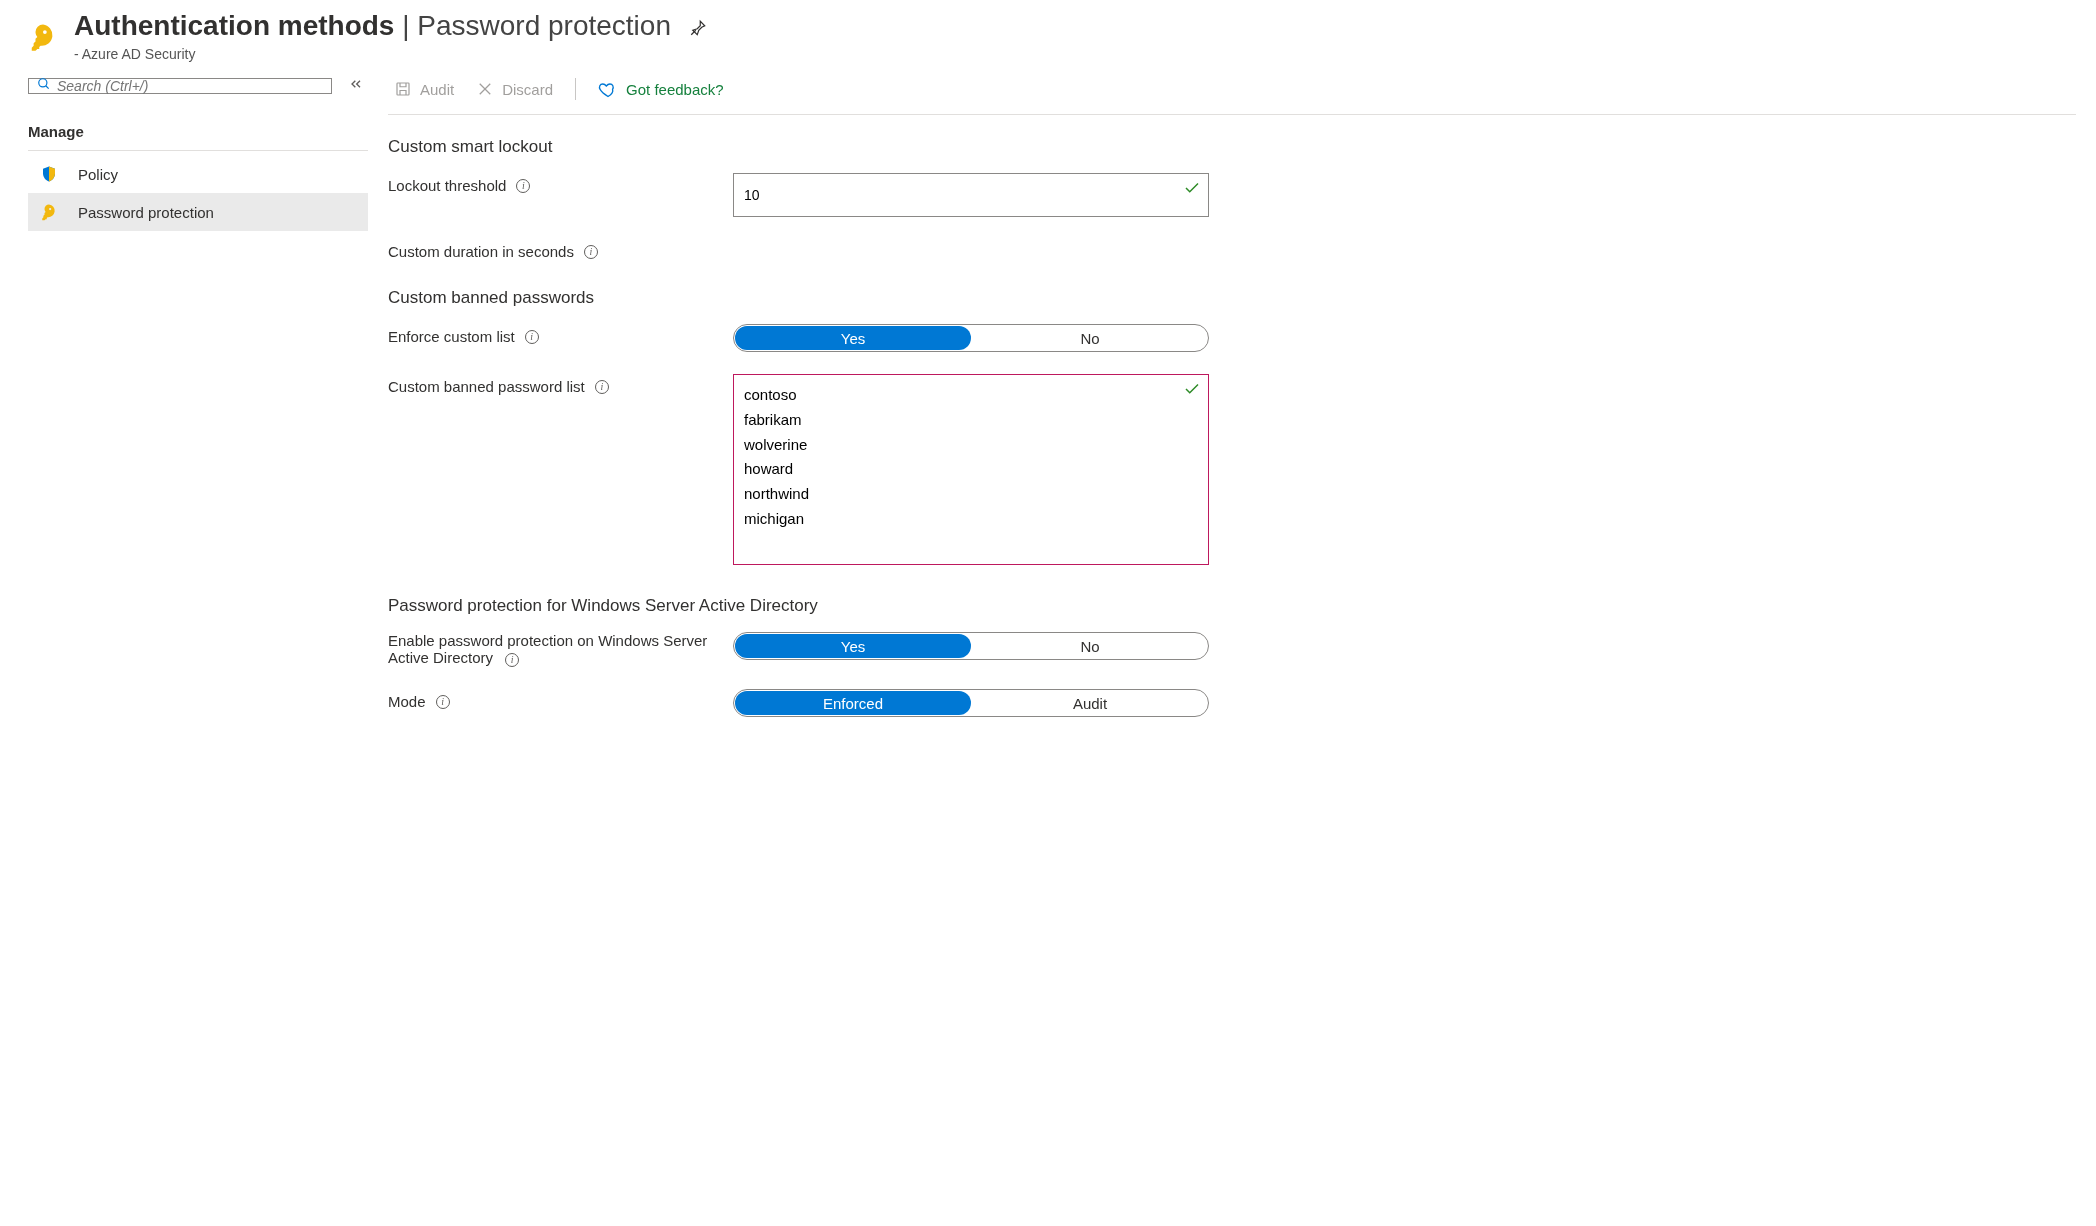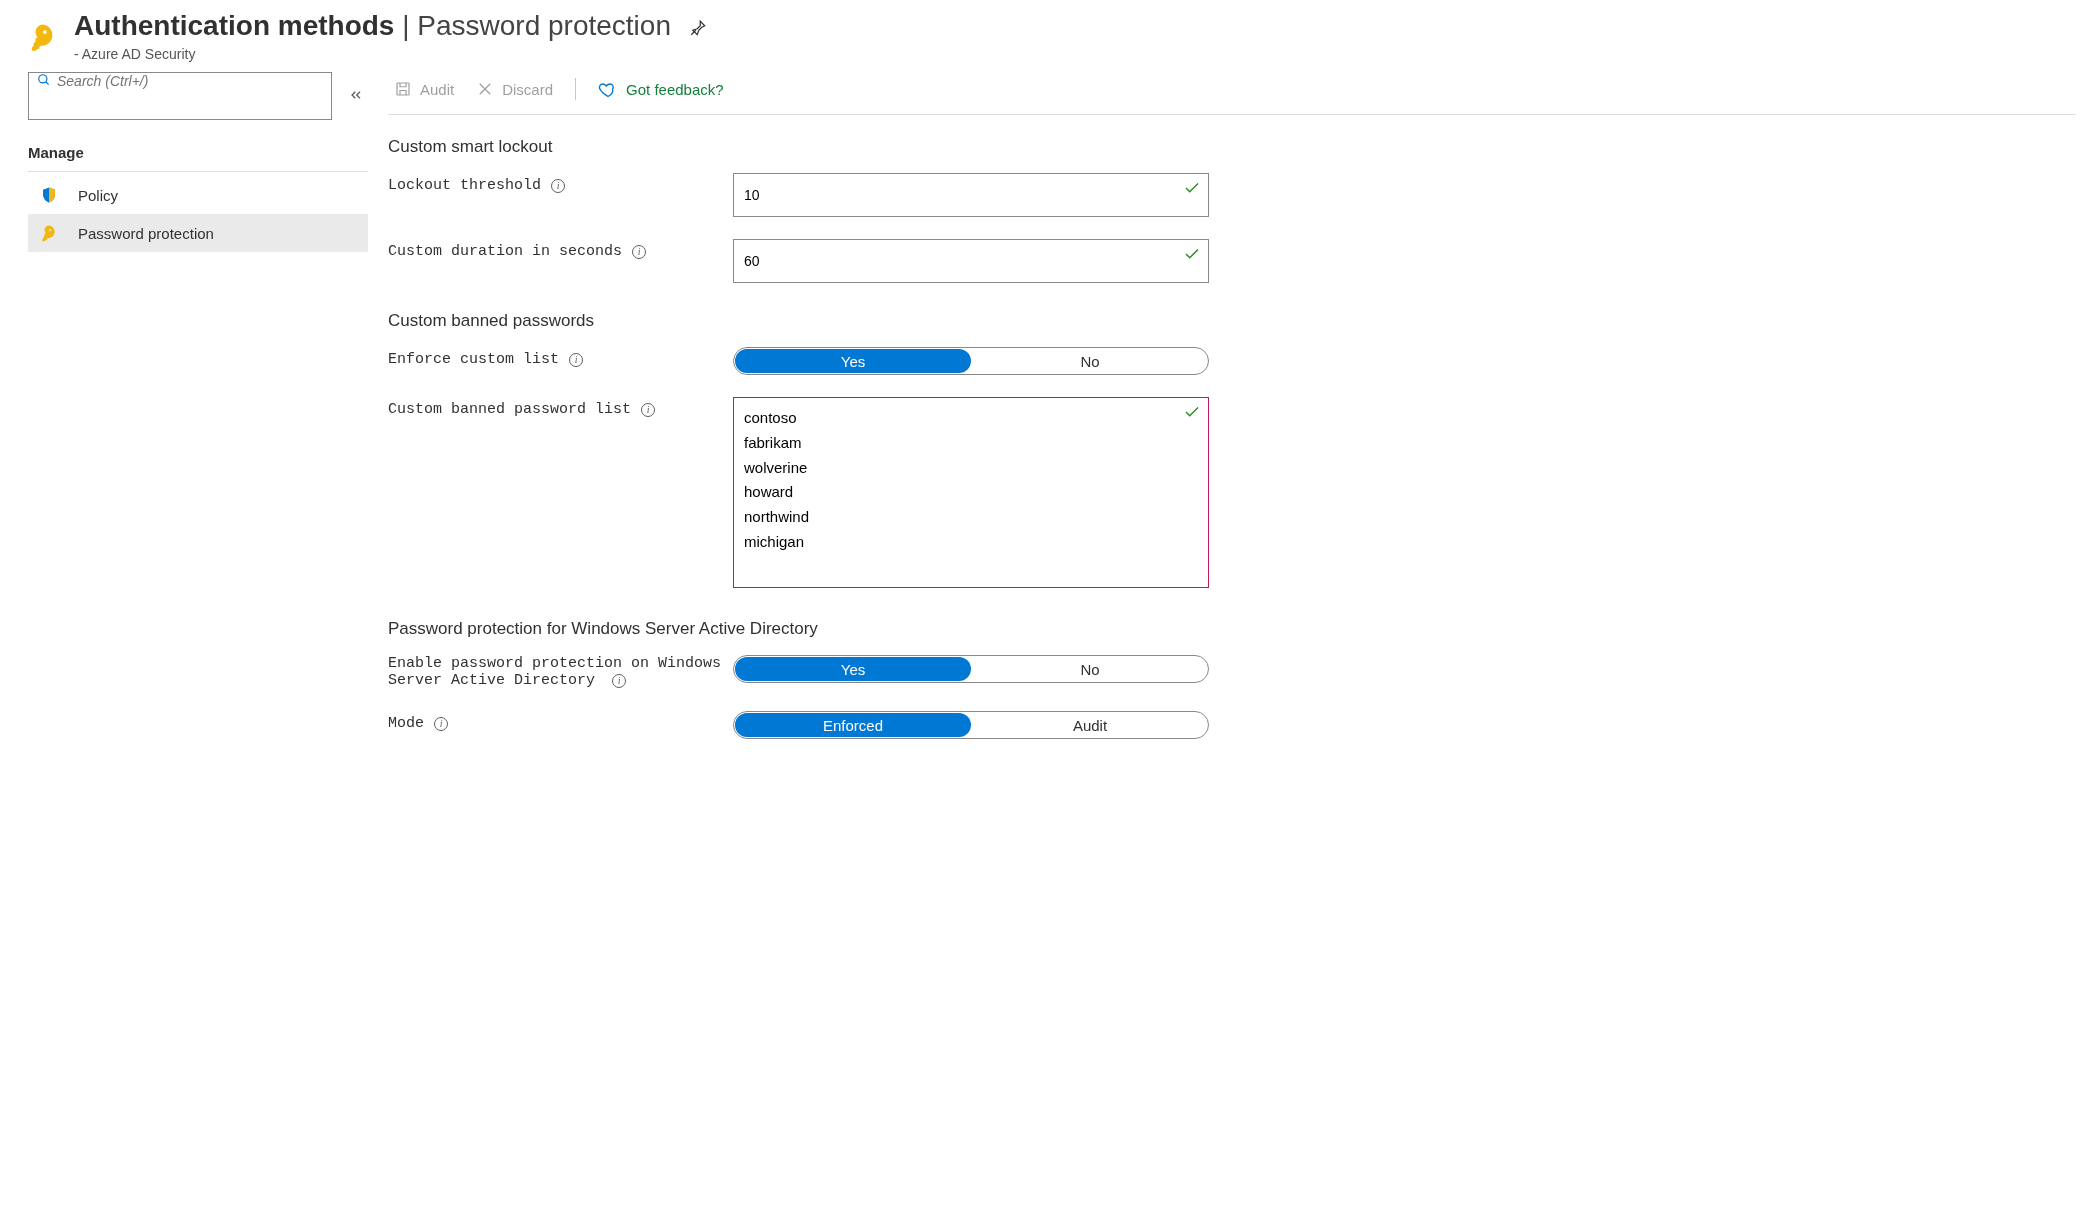--- a/index.html
+++ b/index.html
@@ -15,40 +15,40 @@
   .header-subtitle { font-size: 28px; font-weight: 300; color: #444; display: inline; }
   .header-subtext { font-size: 14px; color: #555; margin-top: 4px; }
   .pin-btn { margin-left: 14px; cursor: pointer; position: relative; top: 2px; }
 
   
   .body { display: flex; gap: 20px; align-items: flex-start; }
   .sidebar { width: 340px; flex: 0 0 340px; }
   .main { flex: 1; }
 
   .search-row { display: flex; align-items: center; gap: 12px; margin-bottom: 18px; }
-  .search-box { flex: 1; border: 1px solid #8a8886; height: 48px; display: flex; align-items: flex-start; padding: 0 8px; gap: 6px; background: #fff; }
+  .search-box { flex: 1; border: 1px solid #8a8886; height: 16px; display: flex; align-items: center; padding: 0 8px; gap: 6px; background: #fff; }
   .search-box input { border: none; outline: none; font-size: 14px; font-style: italic; color: #605e5c; flex: 1; background: transparent; }
   .collapse-btn { cursor: pointer; color: #605e5c; font-size: 14px; padding: 4px; }
 
   .section-header { font-weight: 600; font-size: 15px; padding: 6px 0 10px 0; border-bottom: 1px solid #e1dfdd; margin-bottom: 4px; }
 
   .nav-item { display: flex; align-items: center; gap: 20px; padding: 10px 12px; cursor: pointer; font-size: 15px; }
   .nav-item.active { background: #eaeaea; }
   .nav-icon { width: 18px; height: 18px; flex: 0 0 18px; }
 
   
   .toolbar { display: flex; align-items: center; gap: 10px; padding: 6px 0 14px; border-bottom: 1px solid #e1dfdd; margin-bottom: 22px; color: #605e5c; }
   .tool-btn { display: inline-flex; align-items: center; gap: 8px; font-size: 15px; color: #a19f9d; cursor: default; padding: 0 6px; }
   .tool-btn.enabled { color: #15803d; cursor: pointer; }
   .tool-divider { width: 1px; height: 22px; background: #c8c6c4; margin: 0 6px; }
 
   
   .section-title { font-size: 17px; font-weight: 400; color: #323130; margin: 0 0 16px 0; }
   .form-row { display: flex; align-items: flex-start; margin-bottom: 22px; }
-  .form-label-col { width: 345px; flex: 0 0 345px; display: flex; align-items: center; gap: 10px; font-size: 15px; color: #323130; padding-top: 4px; font-family: Liberation Mono, monospace; }
+  .form-label-col { width: 345px; flex: 0 0 345px; display: flex; align-items: center; gap: 10px; font-size: 15px; color: #323130; padding-top: 4px; }
   .form-value-col { flex: 0 0 476px; width: 476px; }
 
   .text-input-wrap { position: relative; }
   .text-input { width: 100%; height: 44px; border: 1px solid #8a8886; padding: 0 30px 0 10px; font-size: 14px; background: #fff; }
   .textarea-input { width: 100%; border: 1px solid #be185d; padding: 8px 30px 8px 10px; font-size: 15px; line-height: 1.65; resize: none; background: #fff; font-family: inherit; }
   .check-icon { position: absolute; right: 8px; top: 6px; color: #2e8b27; }
 
   .pill-toggle { display: flex; width: 100%; border: 1px solid #8a8886; border-radius: 999px; overflow: hidden; height: 28px; cursor: pointer; background: #fff; }
   .pill-option { flex: 1; display: flex; align-items: center; justify-content: center; font-size: 15px; }
   .pill-option.active { background: #0078d4; color: #fff; border-radius: 999px; margin: 1px; }
@@ -168,30 +168,20 @@
                   </svg>
               </span>
             </div>
           </div>
         </div>
 
         <div class="form-row">
           <div class="form-label-col">
             <span>Custom duration in seconds</span>
             <span class="info-icon"></span>
-          </div>
-          <div class="form-value-col">
-            <div class="text-input-wrap">
-              <input class="text-input" type="text" value="60" style="">
-              <span class="check-icon">
-                <svg width="18" height="18" viewBox="0 0 24 24" fill="none" stroke="#2e8b27" stroke-width="2">
-                    <polyline points="4 12 9 17 20 6"></polyline>
-                  </svg>
-              </span>
-            </div>
           </div>
         </div>
       </div>
 
       <div class="section-group">
         <div class="section-title">Custom banned passwords</div>
 
         <div class="form-row">
           <div class="form-label-col">
             <span>Enforce custom list</span>

